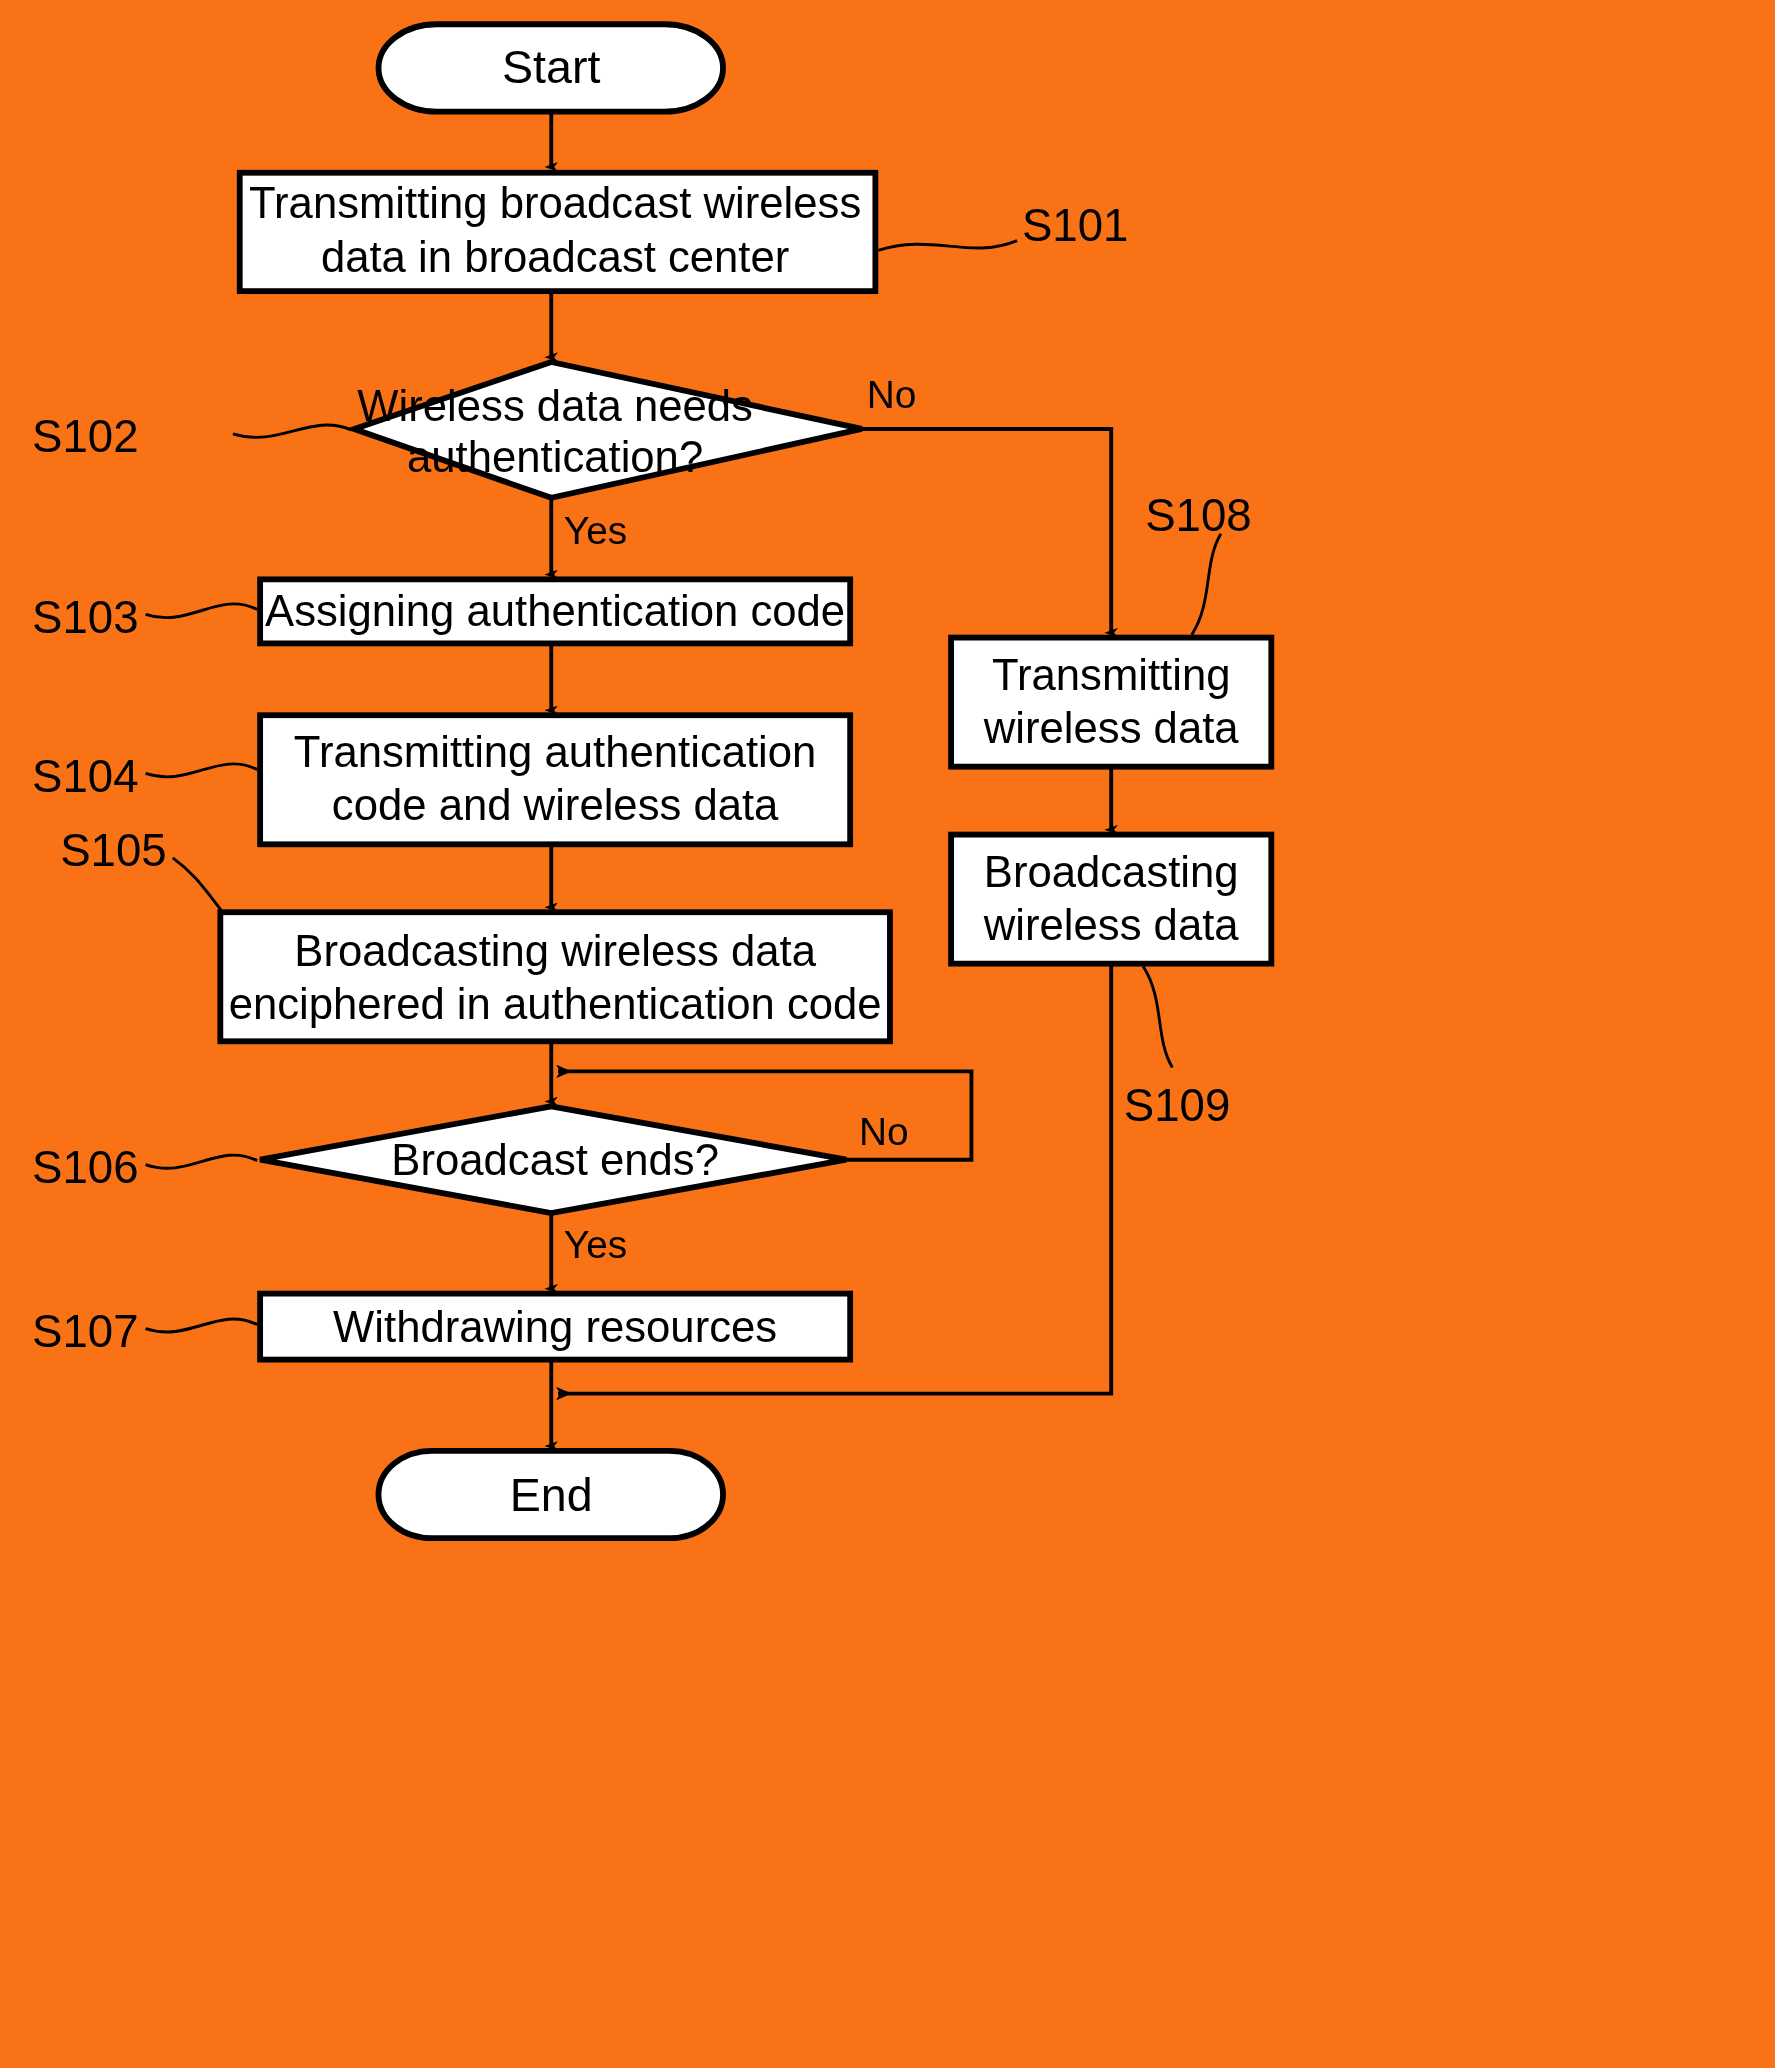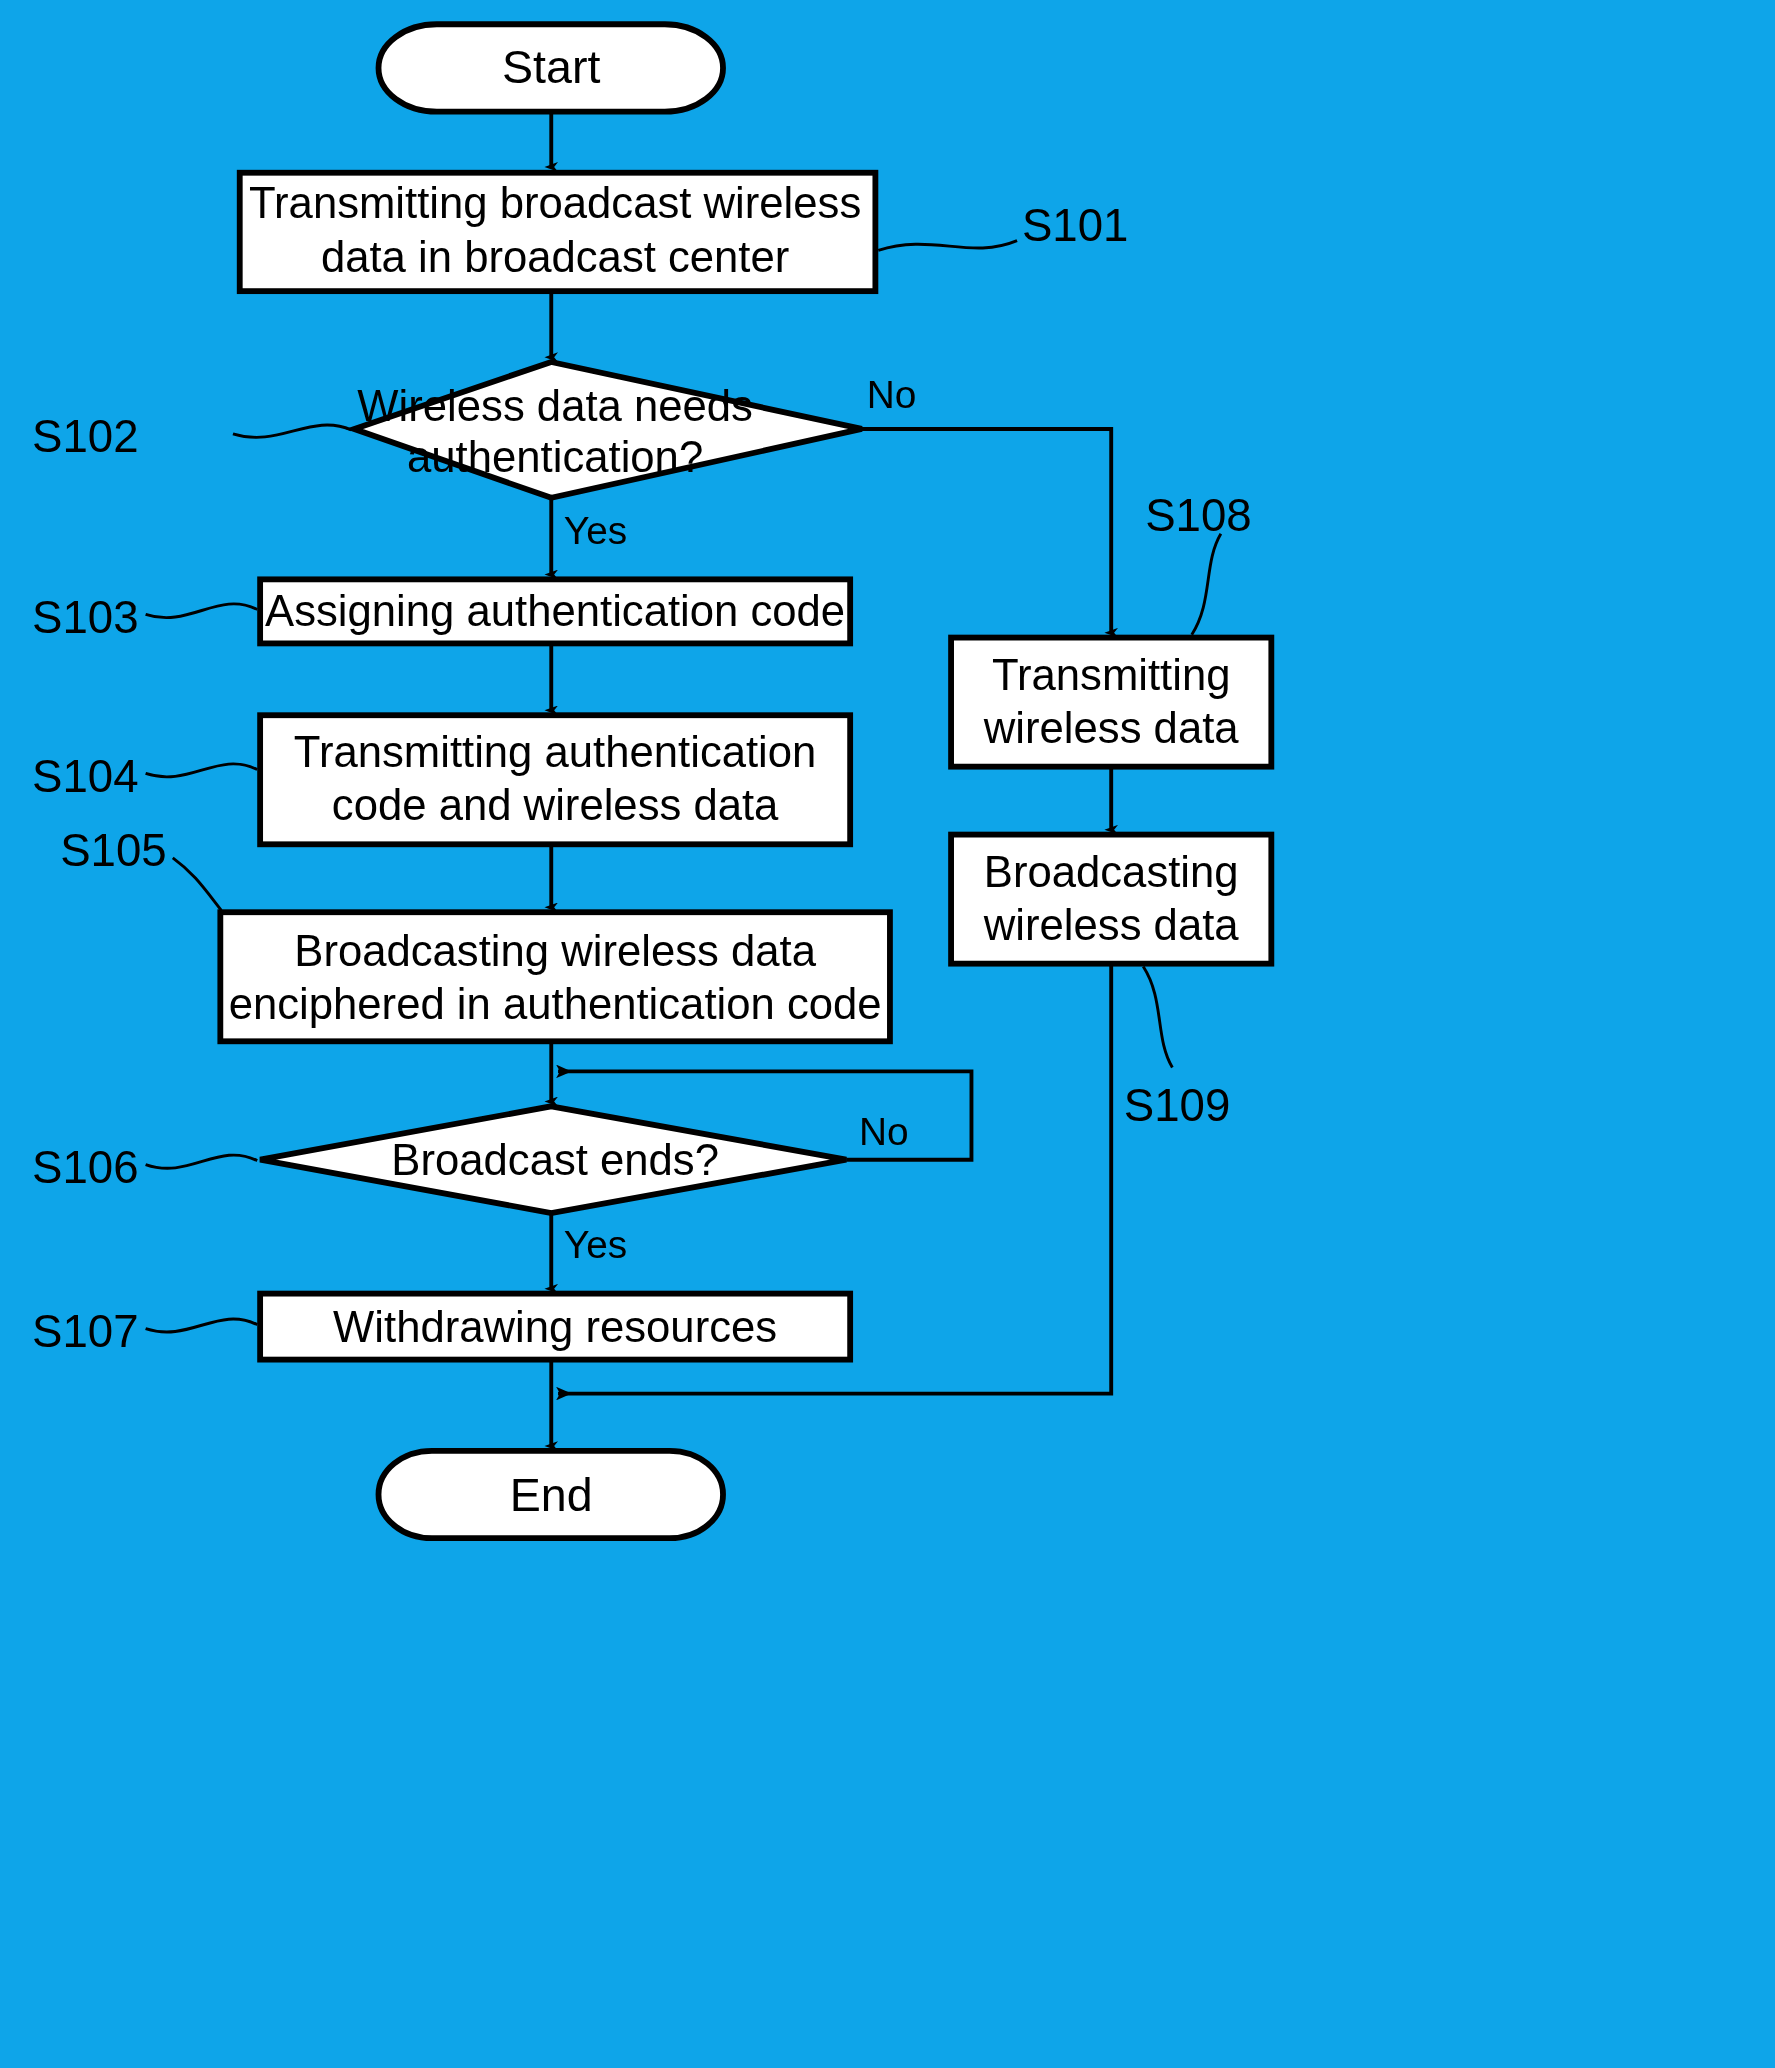--- a/index.html
+++ b/index.html
@@ -10,21 +10,21 @@
   body {
     width: 1776px;
     height: 2069px;
     font-family: "Liberation Sans", sans-serif;
     overflow: hidden;
   }
   #flowchart-root {
     position: relative;
     width: 1776px;
     height: 2069px;
-    background: #0ea5e9;
+    background: #f97316;
   }
   svg#flow-svg {
     position: absolute;
     top: 0;
     left: 0;
     width: 1776px;
     height: 2069px;
   }
   .node-shape {
     fill: #ffffff;

